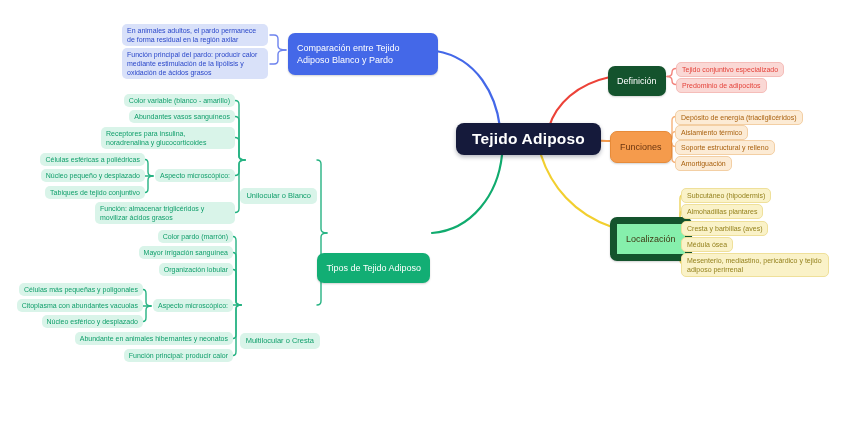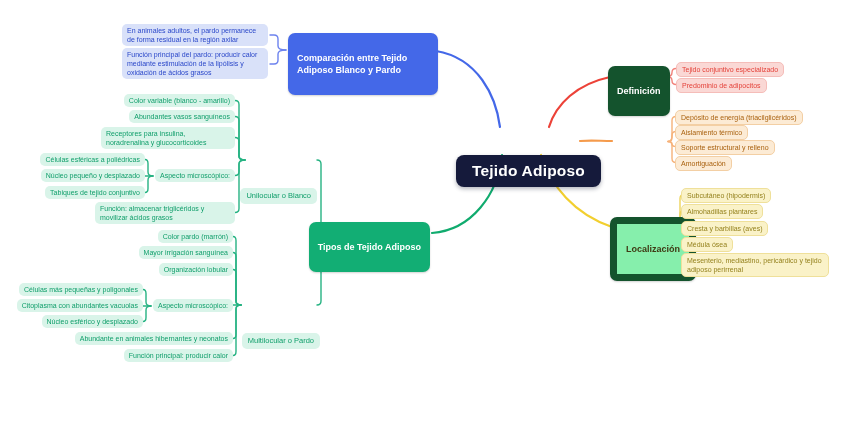--- a/index.html
+++ b/index.html
@@ -7,27 +7,27 @@
   .canvas{position:relative;width:848px;height:440px;background:#ffffff;overflow:hidden;}
   svg.connectors{position:absolute;left:0;top:0;width:848px;height:440px;}
   svg.connectors path{fill:none;stroke-linecap:round;}
   .curve{stroke-width:2.2px;}
   .bracket{stroke-width:1.4px;}
 
   .node{position:absolute;box-sizing:border-box;}
   .root{background:#151A3B;color:#ffffff;font-size:15.5px;font-weight:bold;
         padding:7px 16px;border-radius:8px;white-space:nowrap;
         box-shadow:0 2px 4px rgba(10,15,40,.3);letter-spacing:.2px;}
-  .head{font-size:9px;font-weight:bold;padding:19px 9px;border-radius:7px;color:#ffffff;
+  .head{font-size:9px;font-weight:normal;padding:9px 9px;border-radius:7px;color:#ffffff;
         white-space:nowrap;box-shadow:0 1px 2px rgba(0,0,0,.18);line-height:1.35;}
   .head-blue{background:#4468E8;width:150px;white-space:normal;}
   .head-red{background:#14532d;}
   .head-orange{background:#F59B4C;color:#6B3611;border:1px solid #E78B39;}
   .head-yellow{background:#86efac;color:#3F3A14;border:7px solid #14532d;}
-  .head-green{background:#12AE74;}
+  .head-green{background:#12AE74;margin-top:31px;}
 
   .leaf{font-size:7px;line-height:1.3;padding:2px 5px;border-radius:5px;white-space:nowrap;}
   .wrap{white-space:normal;}
   .leaf-blue{background:#D9E1F9;color:#2A47C9;}
   .leaf-red{background:#FAD8D5;color:#E4423A;border:1px solid #F5BDB9;}
   .leaf-orange{background:#FCEBD5;color:#A9610F;border:1px solid #F3CfA4;}
   .leaf-yellow{background:#FAF2C8;color:#95821E;border:1px solid #EFE09A;}
   .leaf-green{background:#D9F4E9;color:#0F9E6A;}
   .subnode{background:#D9F4E9;color:#0F9E6A;font-size:7.5px;line-height:1.3;
            padding:3px 6px;border-radius:5px;white-space:nowrap;margin-top:36px;}
@@ -90,30 +90,31 @@
       <path class="bracket" d="M241,305 H233"></path>
       <path class="bracket" d="M241,305 Q236,305 236,309 V334.5 Q236,338.5 233,338.5"></path>
       <path class="bracket" d="M241,305 Q236,305 236,309 V351.5 Q236,355.5 233,355.5"></path>
 
       <path class="bracket" d="M151,306 Q146,306 146,302 V293.5 Q146,289.5 143,289.5"></path>
       <path class="bracket" d="M151,306 H143"></path>
       <path class="bracket" d="M151,306 Q146,306 146,310 V317.5 Q146,321.5 143,321.5"></path>
     </g>
   </svg>
 
-  <div class="node root" style="left:456px;top:123px;margin-top:32px;">Tejido Adiposo</div>
+  <div class="node root" style="left:456px;top:123px;">Tejido Adiposo</div>
 
   <div class="node head head-blue" style="right:410px;top:33px;">Comparación entre Tejido Adiposo Blanco y Pardo</div>
   <div class="node leaf leaf-blue wrap" style="right:580px;top:24px;width:146px;">En animales adultos, el pardo permanece de forma residual en la región axilar</div>
   <div class="node leaf leaf-blue wrap" style="right:580px;top:48px;width:146px;">Función principal del pardo: producir calor mediante estimulación de la lipólisis y oxidación de ácidos grasos</div>
 
   <div class="node head head-red" style="left:608px;top:66px;">Definición</div>
   <div class="node leaf leaf-red" style="left:676px;top:62px;">Tejido conjuntivo especializado</div>
   <div class="node leaf leaf-red" style="left:676px;top:78px;">Predominio de adipocitos</div>
 
+  <div class="node head head-orange" style="left:610px;top:131px;">Funciones</div>
   <div class="node leaf leaf-orange" style="left:675px;top:110px;">Depósito de energía (triacilglicéridos)</div>
   <div class="node leaf leaf-orange" style="left:675px;top:125px;">Aislamiento térmico</div>
   <div class="node leaf leaf-orange" style="left:675px;top:140px;">Soporte estructural y relleno</div>
   <div class="node leaf leaf-orange" style="left:675px;top:156px;">Amortiguación</div>
 
   <div class="node head head-yellow" style="left:610px;top:217px;">Localización</div>
   <div class="node leaf leaf-yellow" style="left:681px;top:188px;">Subcutáneo (hipodermis)</div>
   <div class="node leaf leaf-yellow" style="left:681px;top:204px;">Almohadillas plantares</div>
   <div class="node leaf leaf-yellow" style="left:681px;top:221px;">Cresta y barbillas (aves)</div>
   <div class="node leaf leaf-yellow" style="left:681px;top:237px;">Médula ósea</div>
@@ -124,21 +125,21 @@
   <div class="node subnode" style="right:531px;top:152px;">Unilocular o Blanco</div>
   <div class="node leaf leaf-green" style="right:613px;top:94px;">Color variable (blanco - amarillo)</div>
   <div class="node leaf leaf-green" style="right:613px;top:110px;">Abundantes vasos sanguíneos</div>
   <div class="node leaf leaf-green wrap" style="right:613px;top:127px;width:134px;">Receptores para insulina, noradrenalina y glucocorticoides</div>
   <div class="node leaf leaf-green" style="right:613px;top:169px;">Aspecto microscópico:</div>
   <div class="node leaf leaf-green" style="right:703px;top:153px;">Células esféricas a poliédricas</div>
   <div class="node leaf leaf-green" style="right:703px;top:169px;">Núcleo pequeño y desplazado</div>
   <div class="node leaf leaf-green" style="right:703px;top:186px;">Tabiques de tejido conjuntivo</div>
   <div class="node leaf leaf-green wrap" style="right:613px;top:202px;width:140px;">Función: almacenar triglicéridos y movilizar ácidos grasos</div>
 
-  <div class="node subnode" style="right:528px;top:297px;">Multilocular o Pardo</div>
+  <div class="node subnode" style="right:528px;top:297px;">Multilocular o Cresta</div>
   <div class="node leaf leaf-green" style="right:615px;top:230px;">Color pardo (marrón)</div>
   <div class="node leaf leaf-green" style="right:615px;top:246px;">Mayor irrigación sanguínea</div>
   <div class="node leaf leaf-green" style="right:615px;top:263px;">Organización lobular</div>
   <div class="node leaf leaf-green" style="right:615px;top:299px;">Aspecto microscópico:</div>
   <div class="node leaf leaf-green" style="right:705px;top:283px;">Células más pequeñas y poligonales</div>
   <div class="node leaf leaf-green" style="right:705px;top:299px;">Citoplasma con abundantes vacuolas</div>
   <div class="node leaf leaf-green" style="right:705px;top:315px;">Núcleo esférico y desplazado</div>
   <div class="node leaf leaf-green" style="right:615px;top:332px;">Abundante en animales hibernantes y neonatos</div>
   <div class="node leaf leaf-green" style="right:615px;top:349px;">Función principal: producir calor</div>
 

